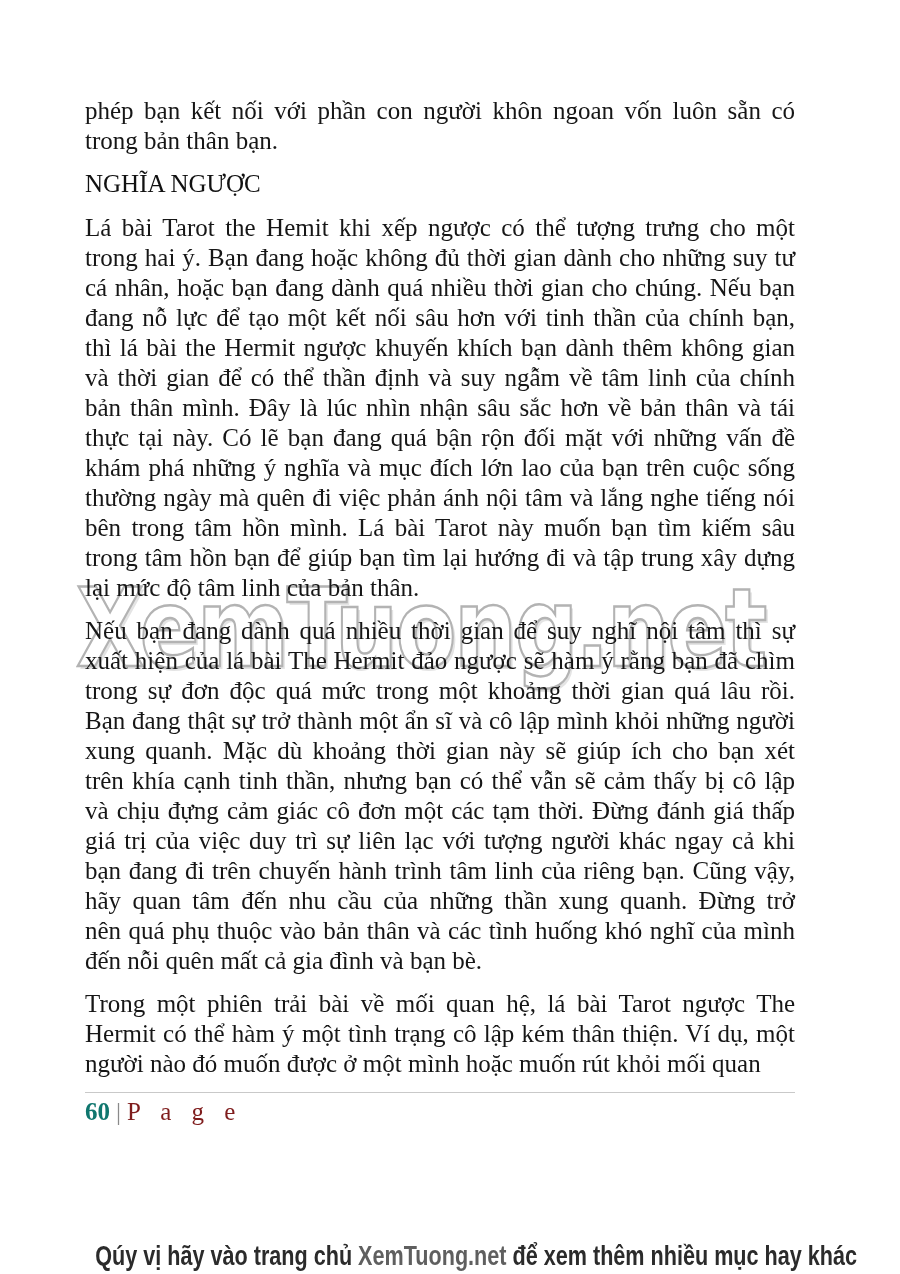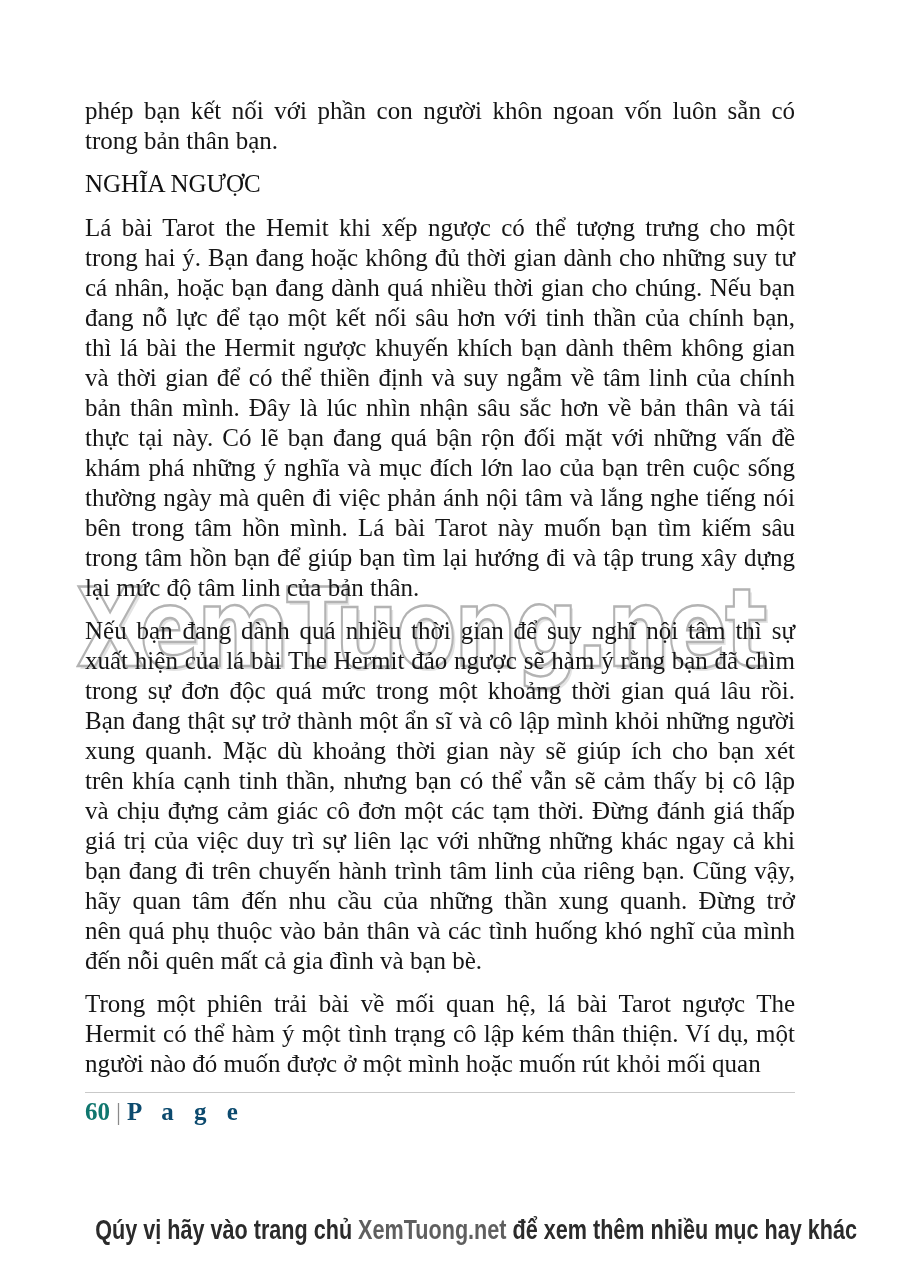--- a/index.html
+++ b/index.html
@@ -57,25 +57,25 @@
     border:none;
     border-top:1px solid #c9c9c9;
     margin:6px 0 4px 0;
   }
   .page-footer{
     font-size:25px;
     line-height:30px;
   }
   .page-footer .page-number{font-weight:bold;color:#0f766e;}
   .page-footer .pipe{color:#8a8a8a;padding:0 6px;}
-  .page-footer .page-label{color:#0c4a6e;letter-spacing:7px;font-weight:bold;}
+  .page-footer .page-label{color:#7f1d1d;letter-spacing:7px;}
   .bottom-bar{
     position:absolute;
     left:0;right:0;
-    bottom:28px;
+    bottom:2px;
     z-index:2;
     text-align:center;
   }
   .bottom-bar-text{
     display:inline-block;
     font-family:"Liberation Sans","DejaVu Sans",sans-serif;
     font-weight:bold;
     font-size:27px;
     white-space:nowrap;
     color:#2b2b2b;
@@ -100,38 +100,38 @@
           <div class="line">phép bạn kết nối với phần con người khôn ngoan vốn luôn sẵn có</div>
           <div class="line last">trong bản thân bạn.</div>
         </div>
         <h2 class="section-heading">NGHĨA NGƯỢC</h2>
         <div class="paragraph">
           <div class="line">Lá bài Tarot the Hemit khi xếp ngược có thể tượng trưng cho một</div>
           <div class="line">trong hai ý. Bạn đang hoặc không đủ thời gian dành cho những suy tư</div>
           <div class="line">cá nhân, hoặc bạn đang dành quá nhiều thời gian cho chúng. Nếu bạn</div>
           <div class="line">đang nỗ lực để tạo một kết nối sâu hơn với tinh thần của chính bạn,</div>
           <div class="line">thì lá bài the Hermit ngược khuyến khích bạn dành thêm không gian</div>
-          <div class="line">và thời gian để có thể thiền định và suy ngẫm về tâm linh của chính</div>
+          <div class="line">và thời gian để có thể thần định và suy ngẫm về tâm linh của chính</div>
           <div class="line">bản thân mình. Đây là lúc nhìn nhận sâu sắc hơn về bản thân và tái</div>
           <div class="line">thực tại này. Có lẽ bạn đang quá bận rộn đối mặt với những vấn đề</div>
           <div class="line">khám phá những ý nghĩa và mục đích lớn lao của bạn trên cuộc sống</div>
           <div class="line">thường ngày mà quên đi việc phản ánh nội tâm và lắng nghe tiếng nói</div>
           <div class="line">bên trong tâm hồn mình. Lá bài Tarot này muốn bạn tìm kiếm sâu</div>
           <div class="line">trong tâm hồn bạn để giúp bạn tìm lại hướng đi và tập trung xây dựng</div>
           <div class="line last">lại mức độ tâm linh của bản thân.</div>
         </div>
         <div class="paragraph">
           <div class="line">Nếu bạn đang dành quá nhiều thời gian để suy nghĩ nội tâm thì sự</div>
           <div class="line">xuất hiện của lá bài The Hermit đảo ngược sẽ hàm ý rằng bạn đã chìm</div>
           <div class="line">trong sự đơn độc quá mức trong một khoảng thời gian quá lâu rồi.</div>
           <div class="line">Bạn đang thật sự trở thành một ẩn sĩ và cô lập mình khỏi những người</div>
           <div class="line">xung quanh. Mặc dù khoảng thời gian này sẽ giúp ích cho bạn xét</div>
           <div class="line">trên khía cạnh tinh thần, nhưng bạn có thể vẫn sẽ cảm thấy bị cô lập</div>
           <div class="line">và chịu đựng cảm giác cô đơn một các tạm thời. Đừng đánh giá thấp</div>
-          <div class="line">giá trị của việc duy trì sự liên lạc với những những khác ngay cả khi</div>
+          <div class="line">giá trị của việc duy trì sự liên lạc với tượng người khác ngay cả khi</div>
           <div class="line">bạn đang đi trên chuyến hành trình tâm linh của riêng bạn. Cũng vậy,</div>
           <div class="line">hãy quan tâm đến nhu cầu của những thần xung quanh. Đừng trở</div>
           <div class="line">nên quá phụ thuộc vào bản thân và các tình huống khó nghĩ của mình</div>
           <div class="line last">đến nỗi quên mất cả gia đình và bạn bè.</div>
         </div>
         <div class="paragraph">
           <div class="line">Trong một phiên trải bài về mối quan hệ, lá bài Tarot ngược The</div>
           <div class="line">Hermit có thể hàm ý một tình trạng cô lập kém thân thiện. Ví dụ, một</div>
           <div class="line last">người nào đó muốn được ở một mình hoặc muốn rút khỏi mối quan</div>
         </div>

